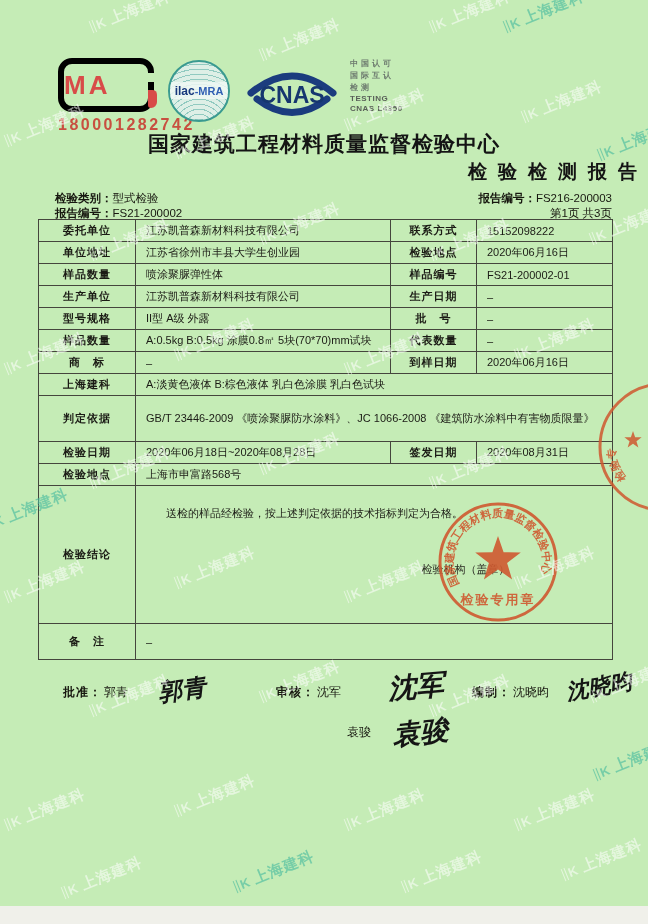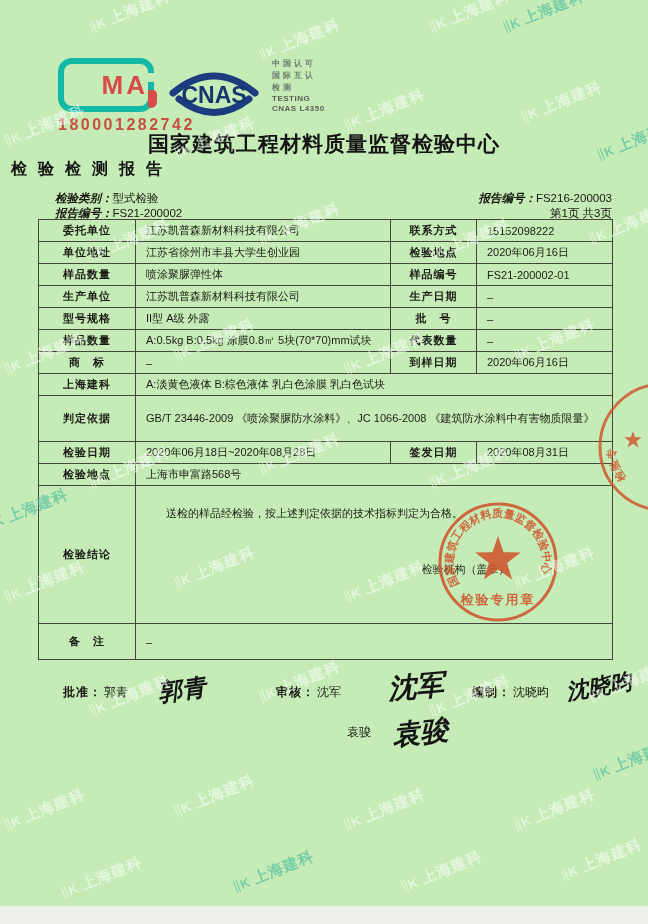--- a/index.html
+++ b/index.html
@@ -23,22 +23,22 @@
   .wm-white{color:rgba(255,255,255,.55);}
   .wm-teal{color:rgba(70,185,158,.62);}
   .wm .wm-logo{
     font-size:13px;font-weight:bold;line-height:1;
     border-left:4px double currentColor;padding-left:2px;
   }
   
   .logo-row{position:absolute;left:58px;top:58px;display:flex;align-items:flex-start;z-index:5;}
   .cma{position:relative;width:96px;margin-right:14px;}
   .cma-box{
-    position:relative;width:84px;height:42px;border:6px solid #14b8a6;border-radius:14px;
-    display:flex;align-items:center;justify-content:flex-end;
+    position:relative;width:84px;height:42px;border:6px solid #000000;border-radius:14px;
+    display:flex;align-items:center;justify-content:flex-start;
   }
   .cma-gap{position:absolute;right:-7px;top:9px;width:9px;height:9px;background:#c5ecb6;}
   .cma-tail{position:absolute;right:-9px;bottom:-2px;width:9px;height:18px;background:#d84b48;border-radius:0 6px 8px 4px;}
   .cma-ma{color:#d84b48;font-weight:bold;font-size:26px;letter-spacing:3px;line-height:1;}
   .cma-num{margin-top:4px;color:#c84f40;font-size:16px;font-weight:bold;letter-spacing:2.5px;white-space:nowrap;}
   .ilac{
     position:relative;width:58px;height:58px;border-radius:50%;margin-right:16px;margin-top:2px;
     border:2px solid #3a9a90;
     background:
       repeating-radial-gradient(circle at 50% 115%,rgba(52,156,146,0) 0 4px,rgba(52,156,146,.45) 4px 5px),
@@ -52,26 +52,26 @@
   }
   .ilac-band .ilac-b{color:#17387c;}
   .ilac-band .mra-b{color:#2f5fb3;font-size:11px;}
   .cnas{margin-top:8px;margin-right:12px;}
   .cnas-side{display:flex;flex-direction:column;gap:1px;margin-top:0;}
   .cnas-side .zh{font-size:8px;letter-spacing:3px;color:#6c7a6e;font-weight:600;}
   .cnas-side .en{font-size:8px;letter-spacing:.5px;color:#595f58;font-weight:bold;}
   
   .title1{position:absolute;left:0;right:0;top:130px;text-align:center;
     font-size:21px;font-weight:bold;color:#141414;letter-spacing:1px;z-index:5;}
-  .title2{position:absolute;left:0;right:0;top:159px;text-align:left;
-    font-size:16px;font-weight:bold;color:#141414;letter-spacing:11px;text-indent:11px;z-index:5;}
+  .title2{position:absolute;left:0;right:0;top:159px;text-align:right;
+    font-size:19px;font-weight:bold;color:#141414;letter-spacing:11px;text-indent:11px;z-index:5;}
   
   .meta{position:absolute;left:55px;top:191px;right:36px;z-index:5;font-size:11.5px;color:#17170f;}
   .meta .row{display:flex;justify-content:space-between;line-height:15px;}
-  .meta b{font-weight:bold;font-style:italic;}
+  .meta b{font-weight:bold;}
   
   table.rep{
     position:absolute;left:38px;top:219px;width:574px;z-index:5;
     border-collapse:collapse;table-layout:fixed;
     font-size:11px;color:#1b1b15;
   }
   table.rep td{border:1px solid #45453d;padding:0 6px;overflow:hidden;}
   table.rep td.lab{font-weight:bold;text-align:center;padding:0 2px;letter-spacing:1px;}
   table.rep td.val{text-align:left;padding-left:10px;}
   td.concl-cell{position:relative;vertical-align:top;}
@@ -97,20 +97,26 @@
 <div id="page">
 
   <div class="logo-row">
     <div class="cma">
       <div class="cma-box">
         <span class="cma-ma">MA</span>
         <span class="cma-gap"></span>
         <span class="cma-tail"></span>
       </div>
       <div class="cma-num">180001282742</div>
+    </div>
+    <div class="ilac">
+      <div class="ilac-band">
+        <span class="ilac-b">ilac</span>
+          <span class="mra-b">-MRA</span>
+      </div>
     </div>
     <div class="cnas">
       <svg width="92" height="54" viewBox="0 0 92 54">
         <path d="M5,27 Q46,-7 87,27" fill="none" stroke="#1b3c7e" stroke-width="7" stroke-linecap="round"></path>
         <path d="M11,33 Q46,60 81,33" fill="none" stroke="#1b3c7e" stroke-width="7" stroke-linecap="round"></path>
         <text x="46" y="37" text-anchor="middle" font-size="23" font-weight="bold" fill="#16366f" font-family="Liberation Sans, sans-serif">CNAS</text>
       </svg>
     </div>
     <div class="cnas-side">
       <span class="zh">中国认可</span>

